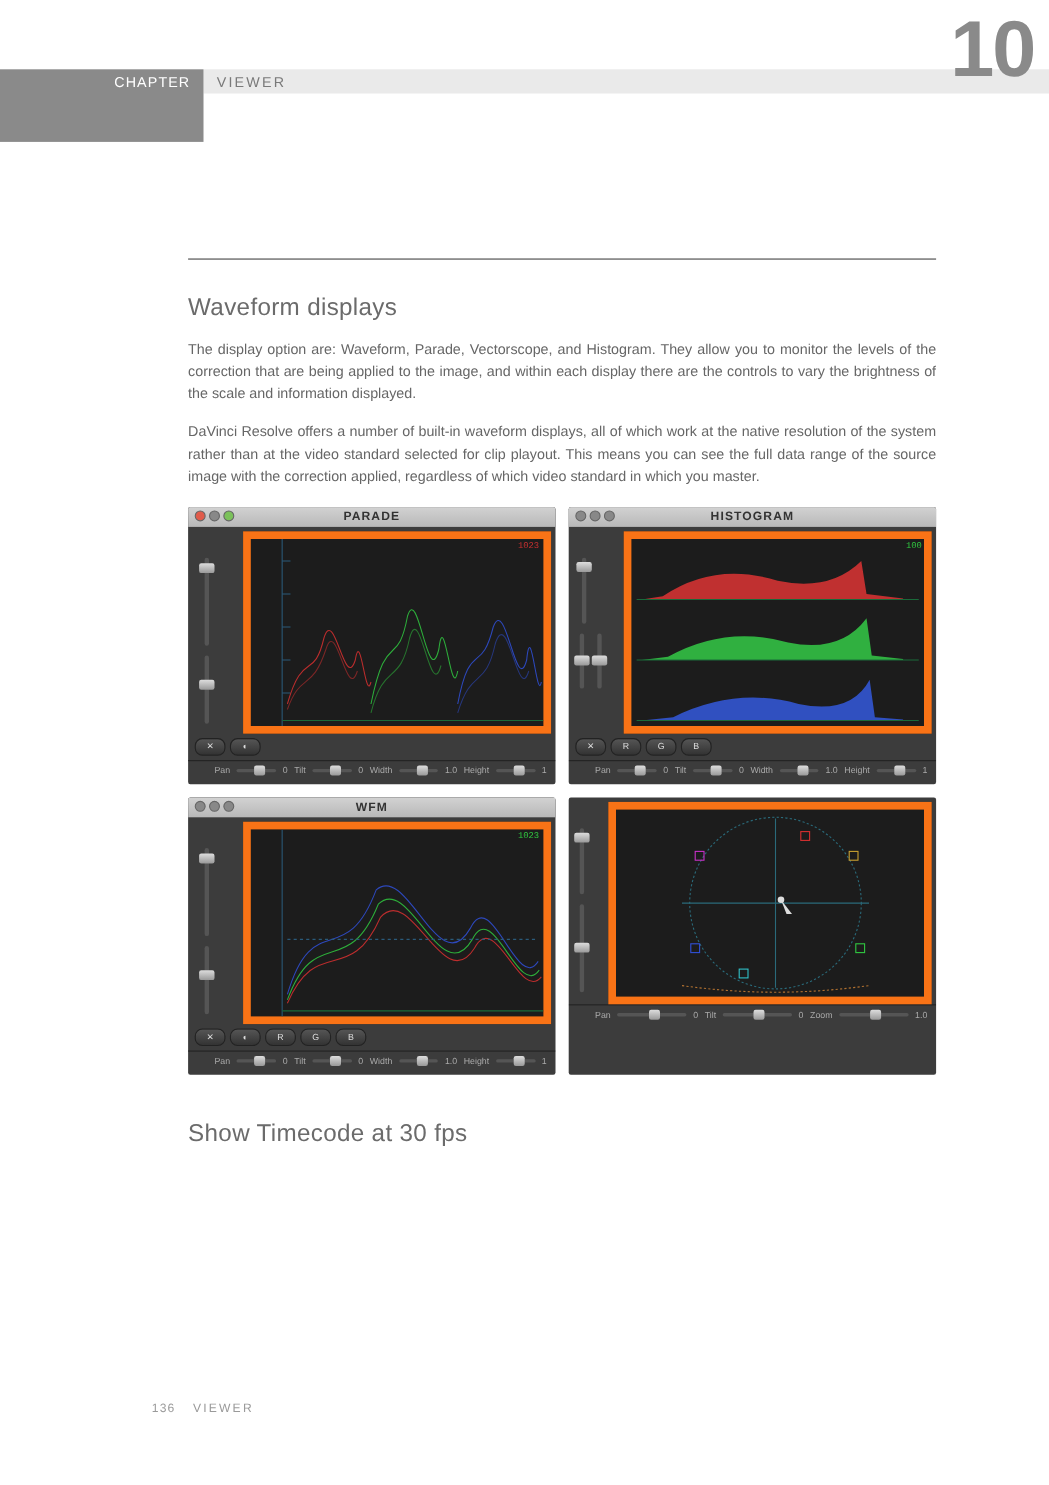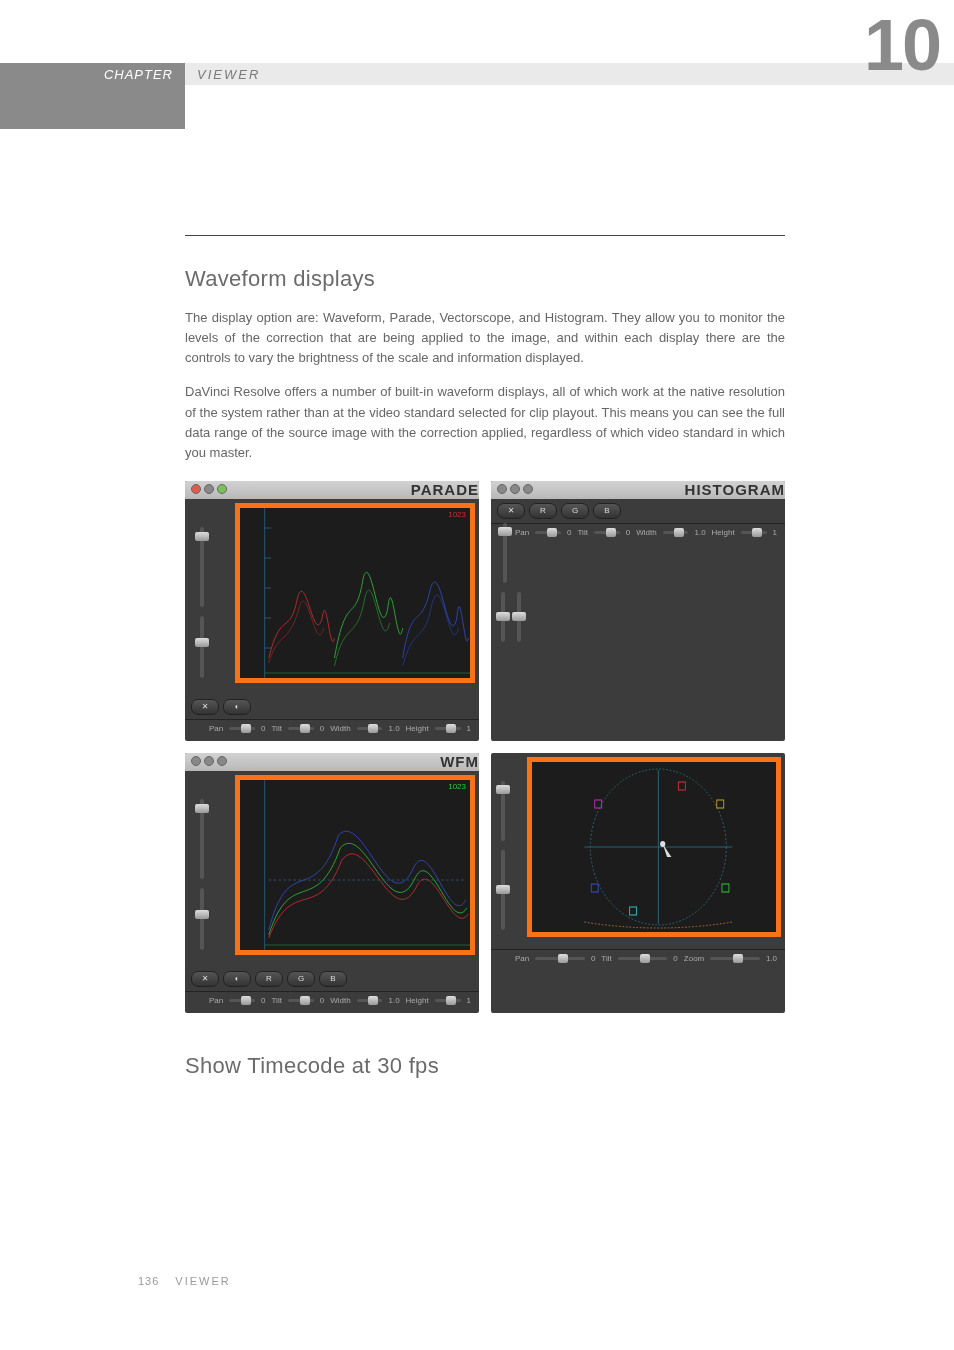--- a/index.html
+++ b/index.html
@@ -16,21 +16,20 @@
     position: relative;
     box-sizing: border-box;
   }
   .header-bar {
     position: absolute;
     top: 63px;
     left: 0;
     right: 0;
     height: 66px;
     display: flex;
-    font-style: italic;
   }
   .chapter-block {
     width: 185px;
     height: 66px;
     background: #8a8a8a;
     color: #ffffff;
     display: flex;
     flex-direction: column;
     align-items: flex-end;
     padding-right: 12px;
@@ -61,22 +60,22 @@
     display: flex;
     align-items: center;
     padding-left: 12px;
     color: #7a7a7a;
     font-size: 13px;
     letter-spacing: 2px;
     font-weight: 300;
   }
   .content {
     position: absolute;
-    left: 185px;
-    width: 600px;
+    left: 171px;
+    width: 680px;
     top: 235px;
   }
   hr.rule {
     border: none;
     border-top: 1px solid #444;
     margin: 0 0 30px 0;
   }
   h2.section {
     font-size: 22px;
     font-weight: 300;
@@ -104,42 +103,43 @@
     overflow: hidden;
     font-family: Arial, sans-serif;
   }
   .scope-title {
     background: #c8c8c8;
     background: linear-gradient(#d2d2d2,#b8b8b8);
     height: 18px;
     display: flex;
     align-items: center;
     position: relative;
-    font-size: 15px;
+    font-size: 11px;
     font-weight: bold;
     letter-spacing: 1px;
     color: #333;
-    justify-content: flex-end;
+    justify-content: center;
   }
   .scope-dots {
     position: absolute;
     left: 6px;
     top: 3px;
     display: flex;
     gap: 3px;
   }
   .dot { width: 10px; height: 10px; border-radius: 50%; background: #888; border:1px solid #666; box-sizing:border-box;}
   .dot.red { background: #e05b4a; }
   .dot.green2 { background: #7bc15a; }
   .scope-plot {
     height: 170px;
     background: #1c1c1c;
     position: relative;
-    margin: 4px 4px 12px 50px;
-    border: 5px solid #f97316;
+    margin: 4px 4px 0 50px;
+    border: 7px solid #f97316;
+    font-family: Liberation Mono, monospace;
   }
   .scope-left {
     position: absolute;
     left: 0;
     top: 18px;
     width: 50px;
     height: 170px;
   }
   .scope-body { position: relative; }
   .vslider {
@@ -319,20 +319,33 @@
             <div class="vslider" style="left:12px; top:6px; height:60px;">
                 <div class="thumb" style="top:4px"></div>
               </div>
             <div class="vslider" style="left:10px; top:75px; height:50px;">
                 <div class="thumb" style="top:20px"></div>
               </div>
             <div class="vslider" style="left:26px; top:75px; height:50px;">
                 <div class="thumb" style="top:20px"></div>
               </div>
           </div>
+          <div class="scope-plot">
+            <span style="position:absolute;right:2px;top:2px;font-size:8px;color:#30c840">100</span>
+            <svg width="100%" height="100%" viewBox="0 0 280 170" preserveAspectRatio="none">
+              <path d="M10,55 L30,52 Q80,20 140,38 Q190,48 220,20 L225,50 L260,54 L260,55 Z" fill="#c03030"></path>
+              <path d="M10,110 L35,107 Q90,78 150,94 Q200,104 225,72 L230,106 L260,109 L260,110 Z" fill="#30b040"></path>
+              <path d="M10,165 L40,162 Q100,134 160,150 Q210,160 228,128 L233,162 L260,164 L260,165 Z" fill="#3050c0"></path>
+              <g stroke="#1a6a3a" stroke-width="1">
+                  <line x1="5" y1="55" x2="275" y2="55"></line>
+                  <line x1="5" y1="110" x2="275" y2="110"></line>
+                  <line x1="5" y1="165" x2="275" y2="165"></line>
+                </g>
+            </svg>
+          </div>
           <div class="scope-icons">
             <span class="pill">✕</span>
             <span class="pill">R</span>
             <span class="pill">G</span>
             <span class="pill">B</span>
           </div>
         </div>
         <div class="scope-footer">
           <span>Pan</span>
           <div class="hslider">

